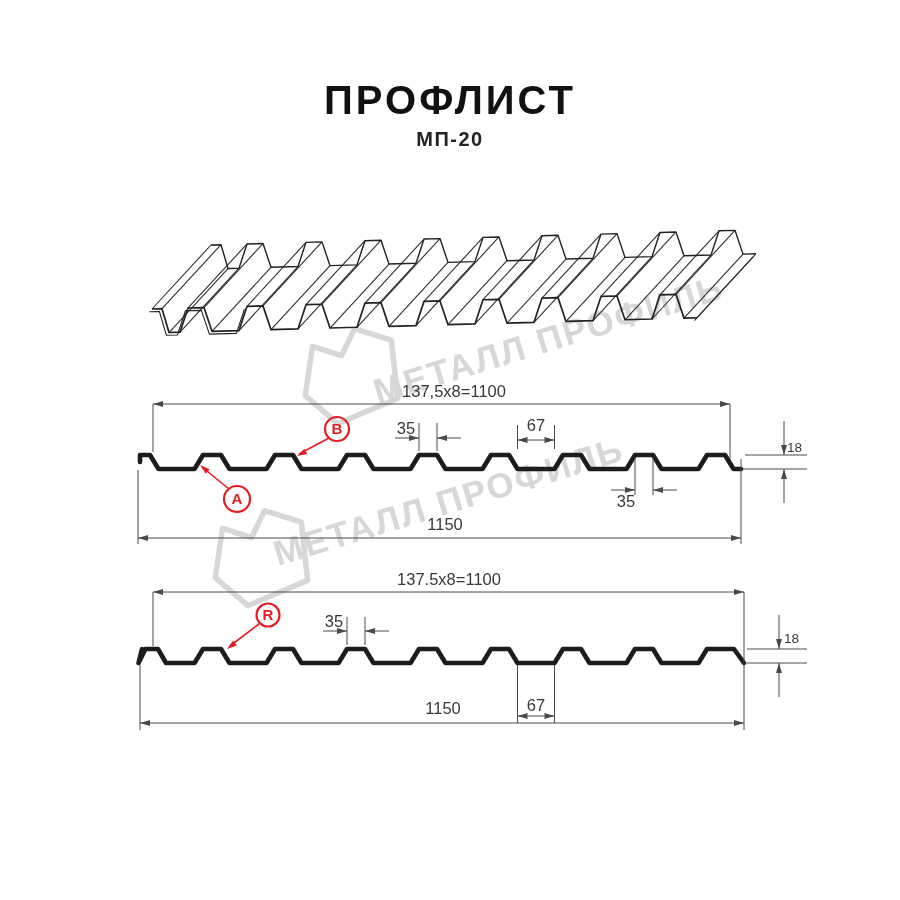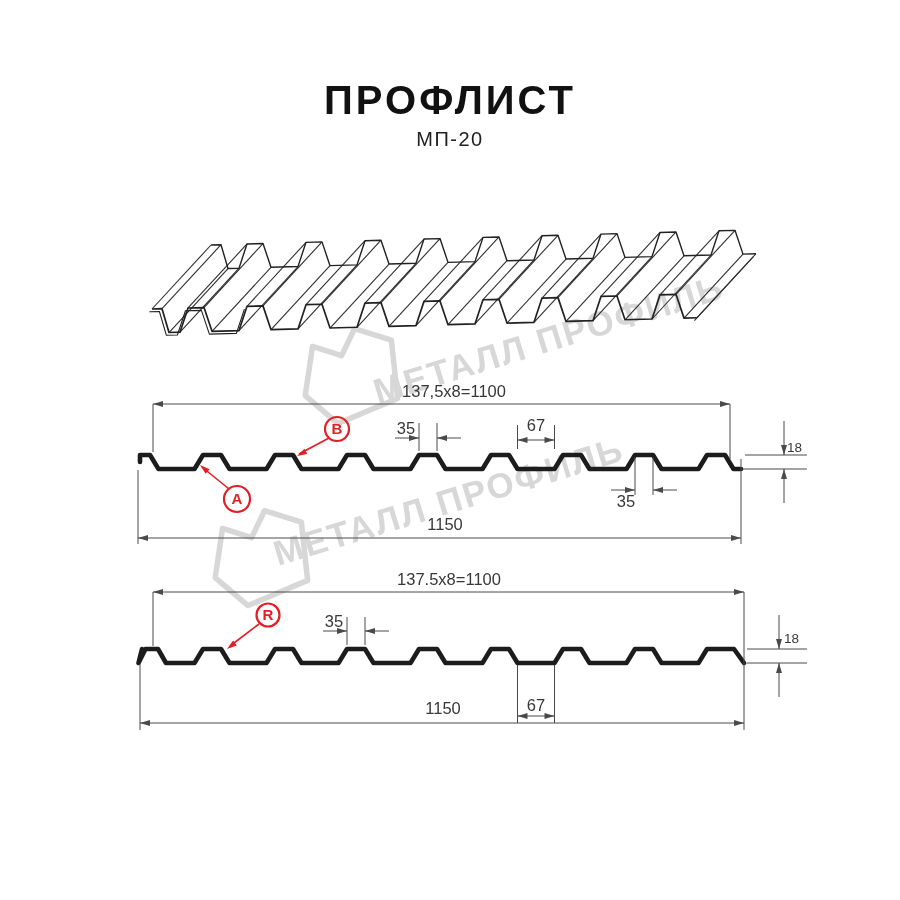--- a/index.html
+++ b/index.html
@@ -1,21 +1,21 @@
 <!DOCTYPE html>
 <html><head>
 <meta charset="utf-8">
 <style>
   html,body{margin:0;padding:0;background:#ffffff;}
   #page{position:relative;width:900px;height:810px;background:#fff;overflow:hidden;
         font-family:"Liberation Sans",sans-serif;}
   .title{position:absolute;left:0;right:0;top:78px;text-align:center;
          font-size:40px;font-weight:700;letter-spacing:3px;color:#111;}
   .subtitle{position:absolute;left:0;right:0;top:128px;text-align:center;
-         font-size:20px;font-weight:400;letter-spacing:1.5px;color:#222;}
+         font-size:20px;font-weight:700;letter-spacing:1.5px;color:#222;}
   .footer{position:absolute;left:0;right:0;top:797px;text-align:center;
          font-size:20px;font-weight:700;letter-spacing:.5px;color:#383838;}
   svg{position:absolute;left:0;top:0;}
   text{font-family:"Liberation Sans",sans-serif;}
   .dimtxt{font-size:16.5px;fill:#383838;}
   .dimtxt18{font-size:13.5px;fill:#383838;}
   .redtxt{font-size:15px;font-weight:600;fill:#e31e24;}
   .wmtext{font-size:35px;font-weight:700;fill:#d7d7d7;letter-spacing:2px;}
 </style>
 </head>

